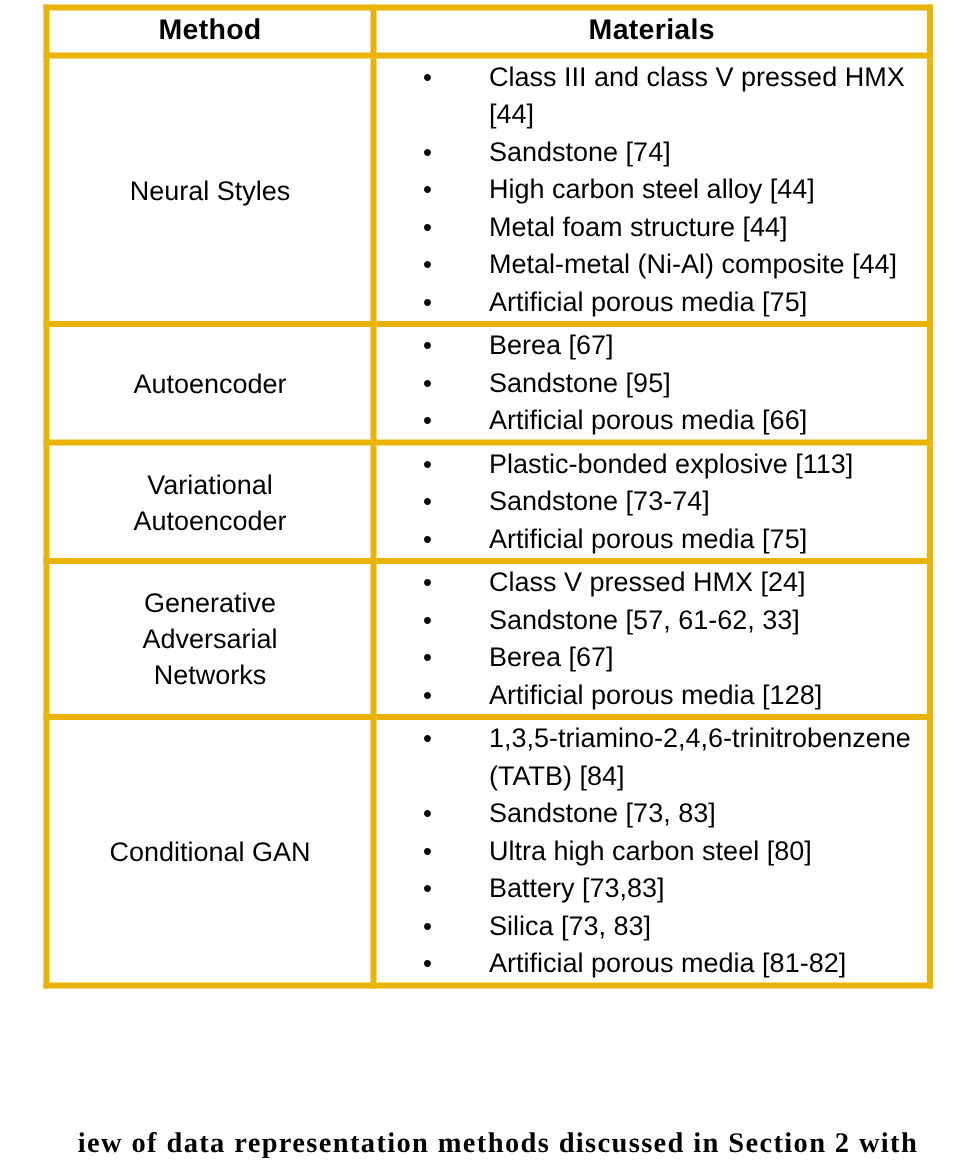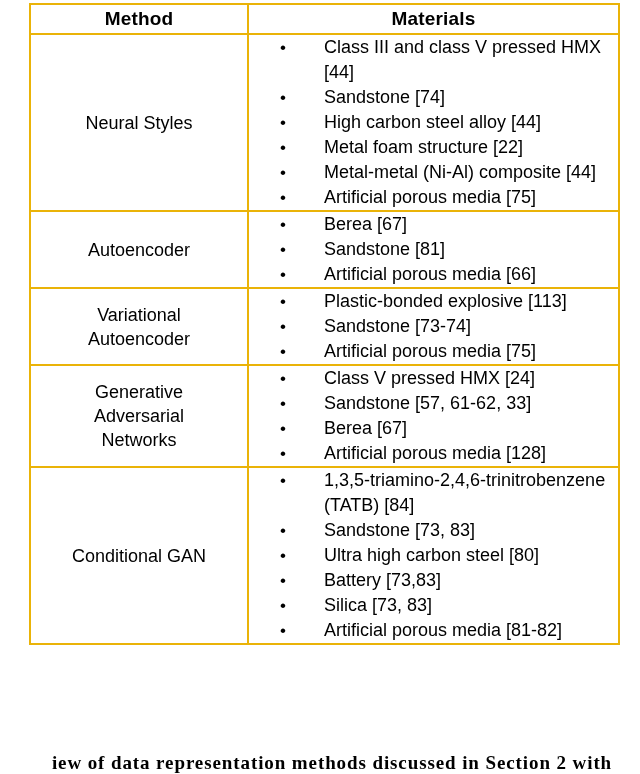--- a/index.html
+++ b/index.html
@@ -27,21 +27,21 @@
     width: 589px;
     border-collapse: collapse;
     table-layout: fixed;
     background: #ffffff;
   }
   table.method-materials col.col-method { width: 218px; }
   table.method-materials col.col-materials { width: 371px; }
 
   table.method-materials th,
   table.method-materials td {
-    border: 2px solid #eab308;
+    border: 4px solid #eab308;
     vertical-align: middle;
     padding: 0;
     background: #ffffff;
   }
   th.header-cell {
     text-align: center;
     font-weight: bold;
     font-size: 19px;
     line-height: 26px;
     height: 28px;
@@ -117,34 +117,34 @@
     <tbody id="table-body">
         <tr>
           <td class="method-cell">
             <span class="method-label">Neural Styles</span>
           </td>
           <td class="materials-cell">
             <ul class="materials-list">
               <li><span class="bullet-glyph">•</span><span>Class III and class V pressed HMX [44]</span></li>
               <li><span class="bullet-glyph">•</span><span>Sandstone [74]</span></li>
               <li><span class="bullet-glyph">•</span><span>High carbon steel alloy [44]</span></li>
-              <li><span class="bullet-glyph">•</span><span>Metal foam structure [22]</span></li>
+              <li><span class="bullet-glyph">•</span><span>Metal foam structure [44]</span></li>
               <li><span class="bullet-glyph">•</span><span>Metal-metal (Ni-Al) composite [44]</span></li>
               <li><span class="bullet-glyph">•</span><span>Artificial porous media [75]</span></li>
             </ul>
           </td>
         </tr>
         <tr>
           <td class="method-cell">
             <span class="method-label">Autoencoder</span>
           </td>
           <td class="materials-cell">
             <ul class="materials-list">
               <li><span class="bullet-glyph">•</span><span>Berea [67]</span></li>
-              <li><span class="bullet-glyph">•</span><span>Sandstone [81]</span></li>
+              <li><span class="bullet-glyph">•</span><span>Sandstone [95]</span></li>
               <li><span class="bullet-glyph">•</span><span>Artificial porous media [66]</span></li>
             </ul>
           </td>
         </tr>
         <tr>
           <td class="method-cell">
             <span class="method-label">Variational
 Autoencoder</span>
           </td>
           <td class="materials-cell">

